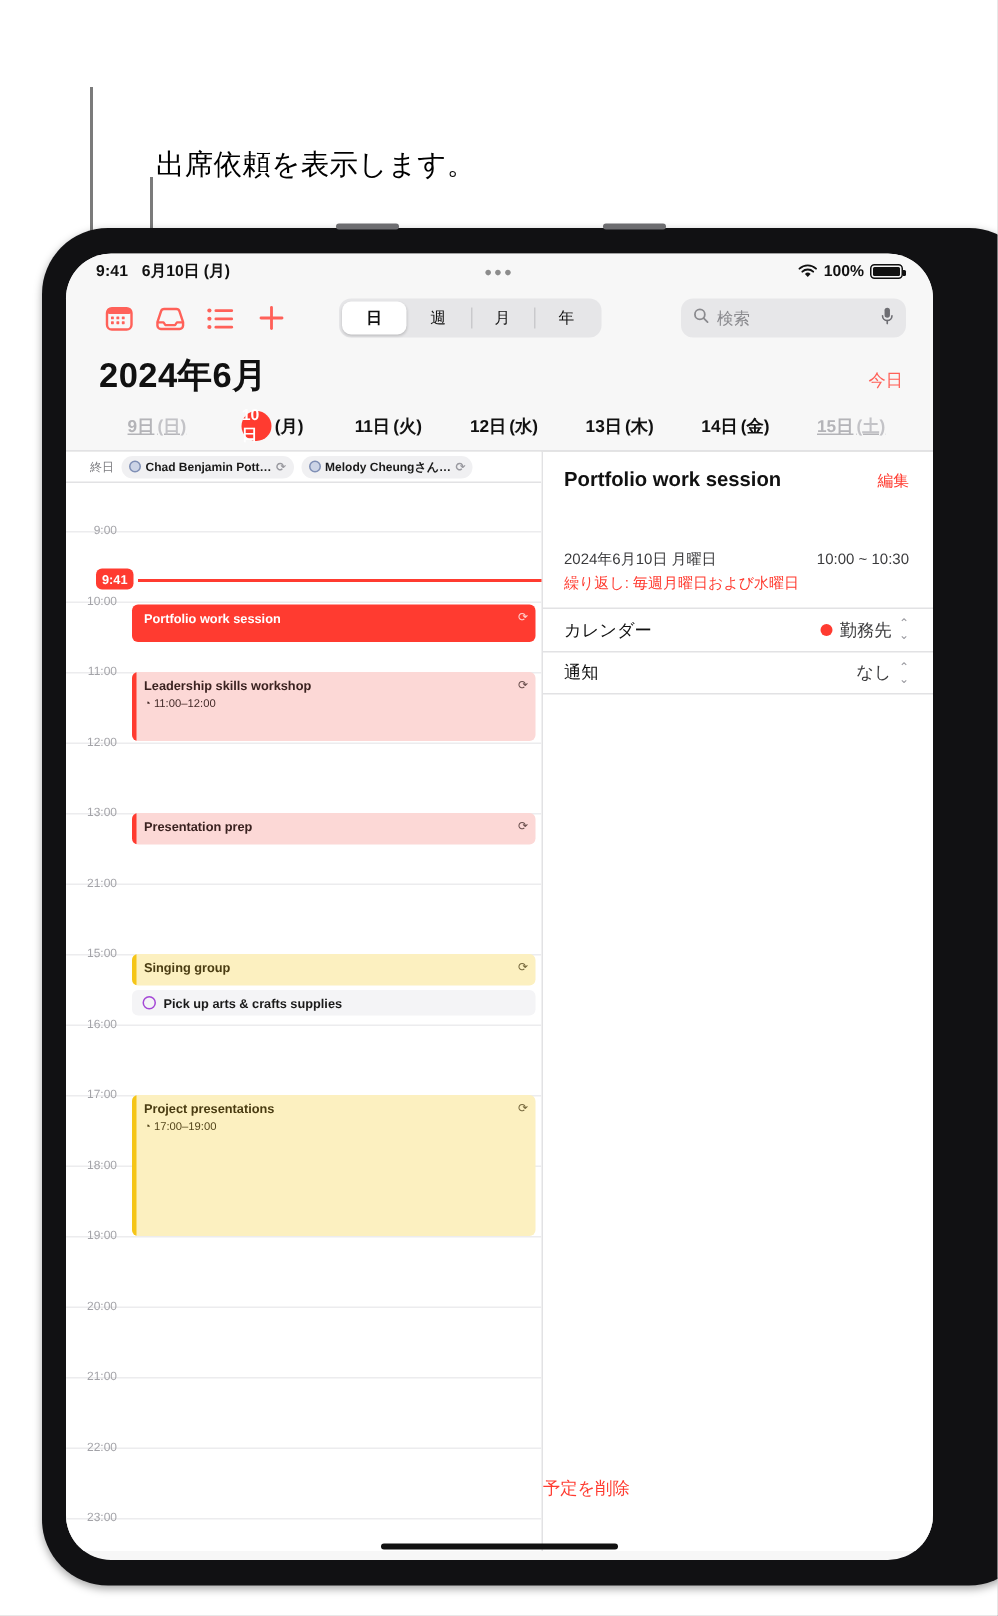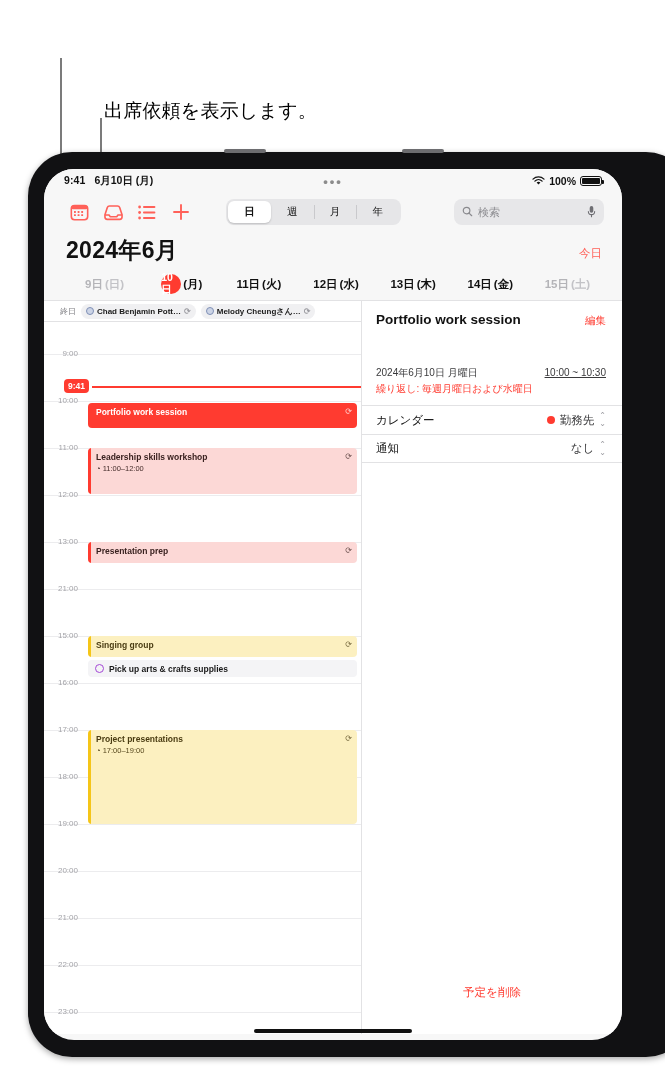--- a/index.html
+++ b/index.html
@@ -144,21 +144,21 @@
   #day-strip {
     display: flex; align-items: center;
     padding: 4px 16px 6px 22px;
     background: #f7f7f7;
     border-bottom: 1px solid #e2e2e4;
   }
   .day-cell {
     flex: 1; display: flex; align-items: center; justify-content: center; gap: 2px;
     font-size: 11.5px; font-weight: bold; color: #111;
   }
-  .day-cell.dim { color: #b4b4b8; }
+  .day-cell.dim { color: #b4b4b8; text-decoration: underline; }
   .day-cell .dnum { }
   .day-cell .dwk { font-weight: bold; }
   .day-cell.dim .dwk { color: #c3c3c7; }
   .day-cell.sel .dnum {
     background: #ff3b30; color: #fff; border-radius: 50%;
     width: 20px; height: 20px; display: flex; align-items: center; justify-content: center;
     font-size: 10.5px;
   }
 
   
@@ -238,35 +238,35 @@
   #detail-pane { flex: 1; background: #fff; position: relative; }
   #detail-head {
     display: flex; align-items: baseline; justify-content: space-between;
     padding: 11px 16px 6px 14px;
   }
   #detail-title { font-size: 13.5px; font-weight: bold; color: #111; }
   #detail-edit { font-size: 10.5px; color: #ff3b30; }
   #detail-when { padding: 0 16px 9px 14px; }
   .when-row { display: flex; align-items: baseline; justify-content: space-between; }
   #when-date { font-size: 10px; color: #3a3a3c; margin-top: 32px; }
-  #when-time { font-size: 10px; color: #3a3a3c; text-decoration: underline; }
+  #when-time { font-size: 10px; color: #3a3a3c; }
   #when-repeat { font-size: 10px; color: #ff3b30; margin-top: 2px; }
   .d-row {
     display: flex; align-items: center; justify-content: space-between;
     height: 29px; padding: 0 16px 0 14px;
     border-top: 1px solid #e2e2e4;
     font-size: 11.5px; color: #111;
   }
   .d-row .rv { display: flex; align-items: center; gap: 5px; color: #3a3a3c; }
   .cal-dot { width: 8px; height: 8px; border-radius: 50%; background: #ff3b30; }
   .chev { color: #9a9aa0; font-size: 8px; line-height: 1; }
   #d-row-last { border-bottom: 1px solid #e2e2e4; }
   #delete-btn {
     position: absolute; left: 0; right: 0; bottom: 34px;
-    text-align: center; font-size: 11.5px; color: #ff3b30;
+    text-align: left; font-size: 11.5px; color: #ff3b30;
   }
 
   #home-indicator {
     position: absolute; left: 50%; transform: translateX(-50%);
     bottom: 7px; width: 158px; height: 4.5px; border-radius: 3px; background: #111;
   }
 </style>
 </head>
 <body>
 

